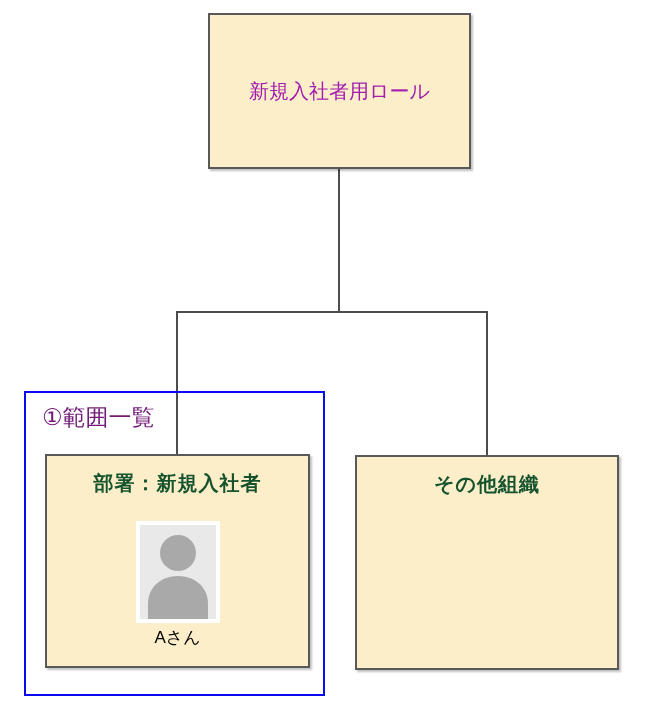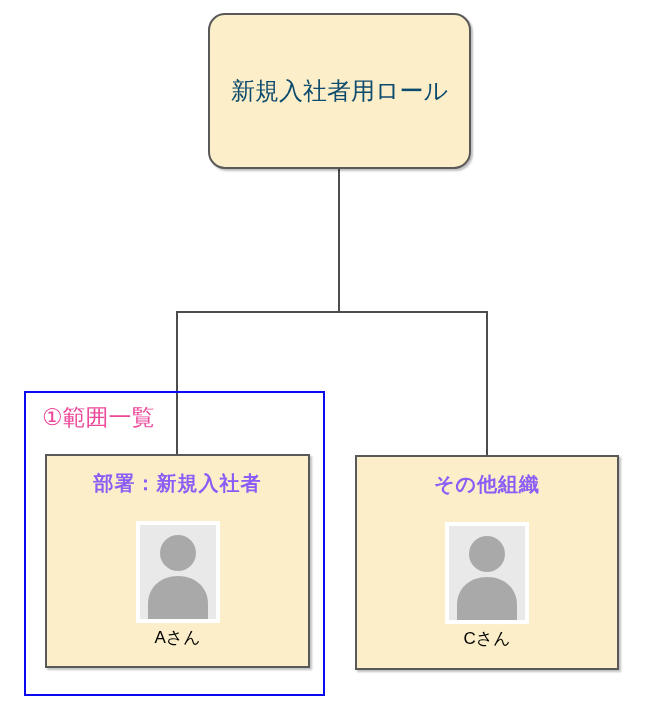--- a/index.html
+++ b/index.html
@@ -8,27 +8,27 @@
     position:relative;width:660px;height:715px;background:#ffffff;overflow:hidden;
   }
   
   .node{
     position:absolute;background:#FCEEC8;border:2px solid #595959;
     box-sizing:border-box;box-shadow:2px 2px 2px rgba(0,0,0,0.25);
   }
   .root-node{
     left:208px;top:13px;width:263px;height:156px;
     display:flex;align-items:center;justify-content:center;
-    font-size:24px;color:#0c4a6e;border-radius:17px;
+    font-size:20px;color:#a21caf;
   }
   .group-node{display:flex;flex-direction:column;align-items:center;}
   .dept-node{left:45px;top:454px;width:265px;height:214px;}
   .other-node{left:355px;top:455px;width:264px;height:215px;}
   .group-title{
-    margin-top:14px;font-size:20px;font-weight:bold;color:#8b5cf6;text-align:center;
+    margin-top:14px;font-size:20px;font-weight:bold;color:#14532d;text-align:center;
     letter-spacing:1px;
   }
   .members-row{display:flex;gap:12px;margin-top:24px;}
   .member{display:flex;flex-direction:column;align-items:center;}
   .person-card{
     width:84px;height:102px;background:#E9E9E9;border:4px solid #FFFFFF;
     box-sizing:border-box;display:flex;align-items:flex-end;justify-content:center;
     overflow:hidden;
   }
   .person-card svg{display:block;}
@@ -38,21 +38,21 @@
   .line-v1{left:338px;top:169px;width:2px;height:143px;}
   .line-h {left:176px;top:311px;width:312px;height:2px;}
   .line-v2{left:176px;top:311px;width:2px;height:143px;}
   .line-v3{left:486px;top:311px;width:2px;height:146px;}
   
   .scope-box{
     position:absolute;left:24px;top:391px;width:301px;height:305px;
     border:2px solid #0A0AF0;box-sizing:border-box;background:transparent;
   }
   .scope-label{
-    position:absolute;left:42px;top:402px;color:#ec4899;font-size:23px;
+    position:absolute;left:42px;top:402px;color:#701a75;font-size:23px;
   }
 </style>
 </head>
 <body>
 
 <div class="canvas">
 
   <div class="line line-v1"></div>
   <div class="line line-h"></div>
   <div class="line line-v2"></div>
@@ -76,25 +76,16 @@
           </svg>
         </div>
         <div class="member-name">Aさん</div>
       </div>
     </div>
   </div>
 
   <div class="node group-node other-node">
     <div class="group-title">その他組織</div>
     <div class="members-row">
-      <div class="member">
-        <div class="person-card">
-          <svg width="76" height="94" viewBox="0 0 76 94" aria-hidden="true">
-            <circle cx="38" cy="28" r="18" fill="#A9A9A9"></circle>
-            <path d="M8 94 v-15 c0 -17 13 -28 30 -28 s30 11 30 28 v15 z" fill="#A9A9A9"></path>
-          </svg>
-        </div>
-        <div class="member-name">Cさん</div>
-      </div>
     </div>
   </div>
 
 </div>
 
 </body></html>

